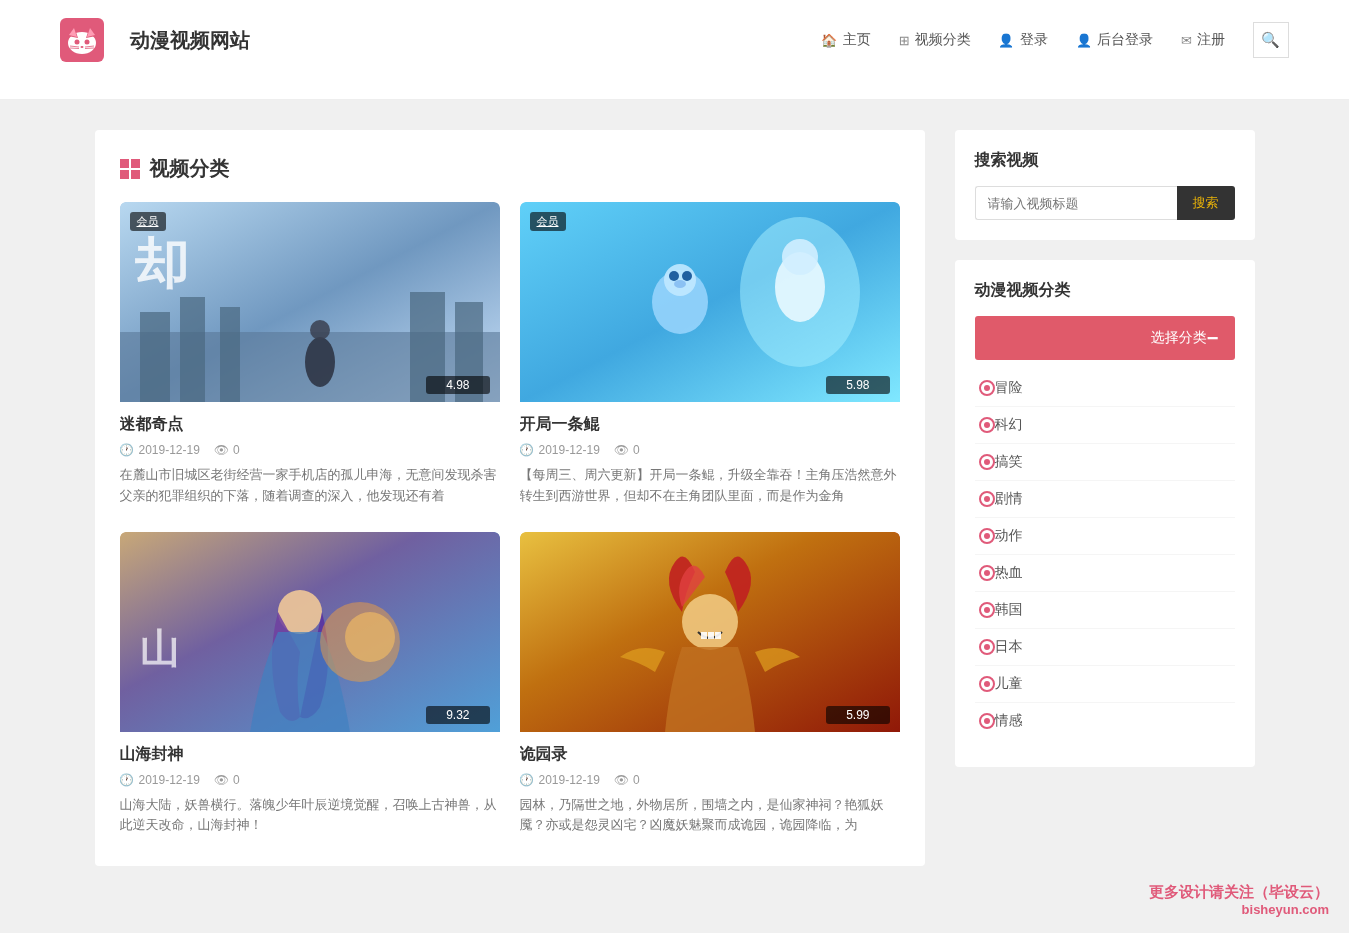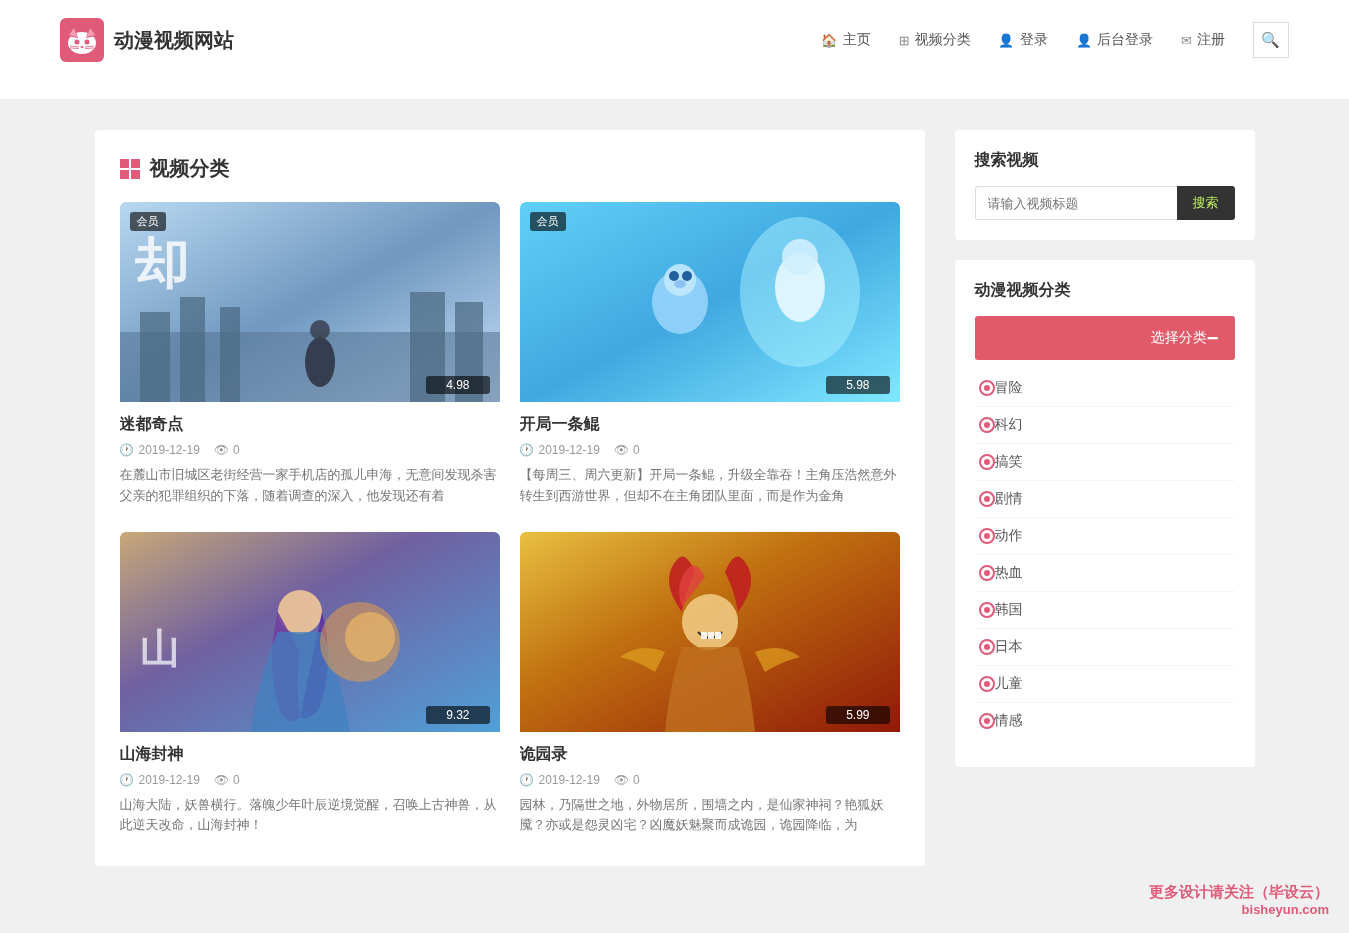--- a/index.html
+++ b/index.html
@@ -11,21 +11,21 @@
       height: 80px;
       display: flex;
       align-items: center;
       justify-content: space-between;
       padding: 0 60px;
       box-shadow: 0 1px 3px rgba(0,0,0,0.1);
     }
     .logo-area {
       display: flex;
       align-items: center;
-      gap: 10px;
+      gap: 26px;
     }
     .logo-icon {
       width: 44px;
       height: 44px;
     }
     .logo-text {
       font-size: 20px;
       font-weight: bold;
       color: #333;
     }
@@ -121,20 +121,21 @@
     }
     .card-badge {
       position: absolute;
       top: 10px;
       left: 10px;
       background: rgba(0,0,0,0.6);
       color: #fff;
       font-size: 11px;
       padding: 2px 7px;
       border-radius: 3px;
+      text-decoration: underline;
     }
     .card-score {
       position: absolute;
       bottom: 8px;
       right: 10px;
       background: rgba(0,0,0,0.6);
       color: #fff;
       font-size: 12px;
       padding: 2px 20px;
       border-radius: 3px;
@@ -207,21 +208,21 @@
       border: 1px solid #ddd;
       border-right: none;
       padding: 8px 12px;
       font-size: 13px;
       outline: none;
       border-radius: 3px 0 0 3px;
       color: #999;
     }
     .search-submit {
       background: #333;
-      color: #bef264;
+      color: #eab308;
       border: none;
       padding: 8px 16px;
       cursor: pointer;
       font-size: 13px;
       border-radius: 0 3px 3px 0;
     }
 
     .category-section-title {
       font-size: 16px;
       font-weight: bold;

